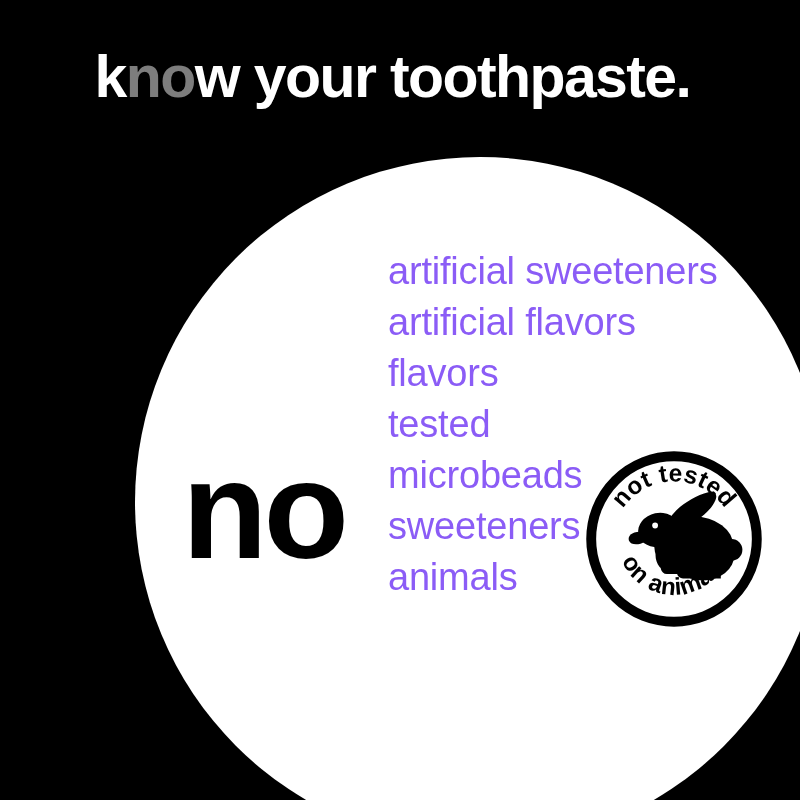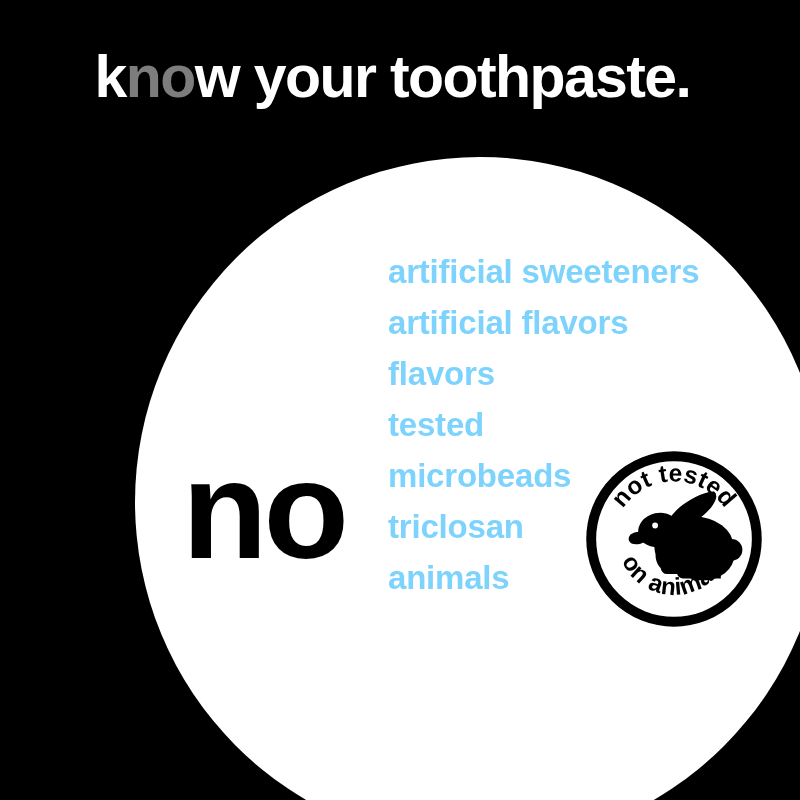--- a/index.html
+++ b/index.html
@@ -64,24 +64,24 @@
   
   .avoid-list {
     position: absolute;
     left: 388px;
     top: 246px;
     margin: 0;
     padding: 0;
     list-style: none;
   }
   .avoid-list li {
-    font-size: 33px;
-    font-weight: 700;
+    font-size: 38px;
+    font-weight: 400;
     line-height: 51px;
-    color: #7dd3fc;
+    color: #8b5cf6;
     letter-spacing: -0.2px;
     white-space: nowrap;
   }
 
   
   .badge {
     position: absolute;
     left: 584px;
     top: 449px;
     width: 180px;
@@ -101,21 +101,21 @@
   <div class="disc"></div>
 
   <div class="big-no">no</div>
 
   <ul class="avoid-list">
     <li>artificial sweeteners</li>
     <li>artificial flavors</li>
     <li>flavors</li>
     <li>tested</li>
     <li>microbeads</li>
-    <li>triclosan</li>
+    <li>sweeteners</li>
     <li>animals</li>
   </ul>
 
   <div class="badge">
     <svg viewBox="0 0 200 200" xmlns="http://www.w3.org/2000/svg">
       <defs>
         <path id="arcTop" d="M 32 104 A 68 68 0 0 1 168 104" fill="none"></path>
         <path id="arcBottom" d="M 36 98 A 64 64 0 0 0 164 98" fill="none"></path>
       </defs>
 

